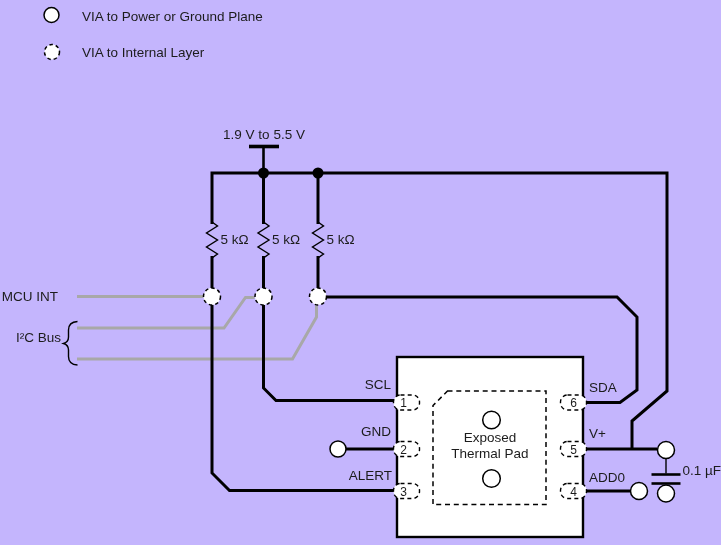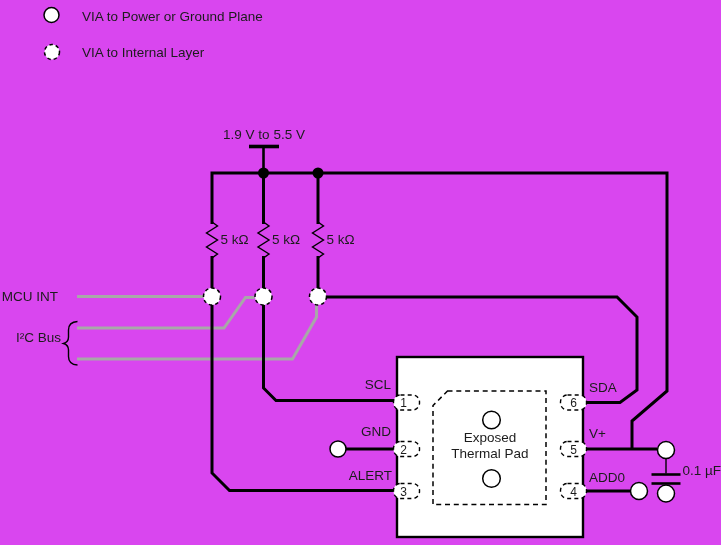--- a/index.html
+++ b/index.html
@@ -1,16 +1,16 @@
 <!DOCTYPE html>
 <html><head>
 <meta charset="utf-8">
 <style>
   html,body{margin:0;padding:0;background:#ffffff;}
-  .stage{position:relative;width:721px;height:545px;background:#d946ef;overflow:hidden;}
+  .stage{position:relative;width:721px;height:545px;background:#c4b5fd;overflow:hidden;}
   svg{display:block;}
   text{font-family:"Liberation Sans","DejaVu Sans",sans-serif;fill:#1c1c1c;}
   .lbl{font-size:13.5px;}
   .pin-num{font-size:12px;}
   .blk{stroke:#000;fill:none;}
   .thin{stroke:#000;fill:none;stroke-width:1.4;}
   .via-dashed{fill:#fff;stroke:#000;stroke-width:1.5;stroke-dasharray:3.5 3;}
   .via-solid{fill:#fff;stroke:#000;stroke-width:1.5;}
   .pad{fill:#fff;stroke:#000;stroke-width:1.4;stroke-dasharray:4 3.2;}
 </style>

